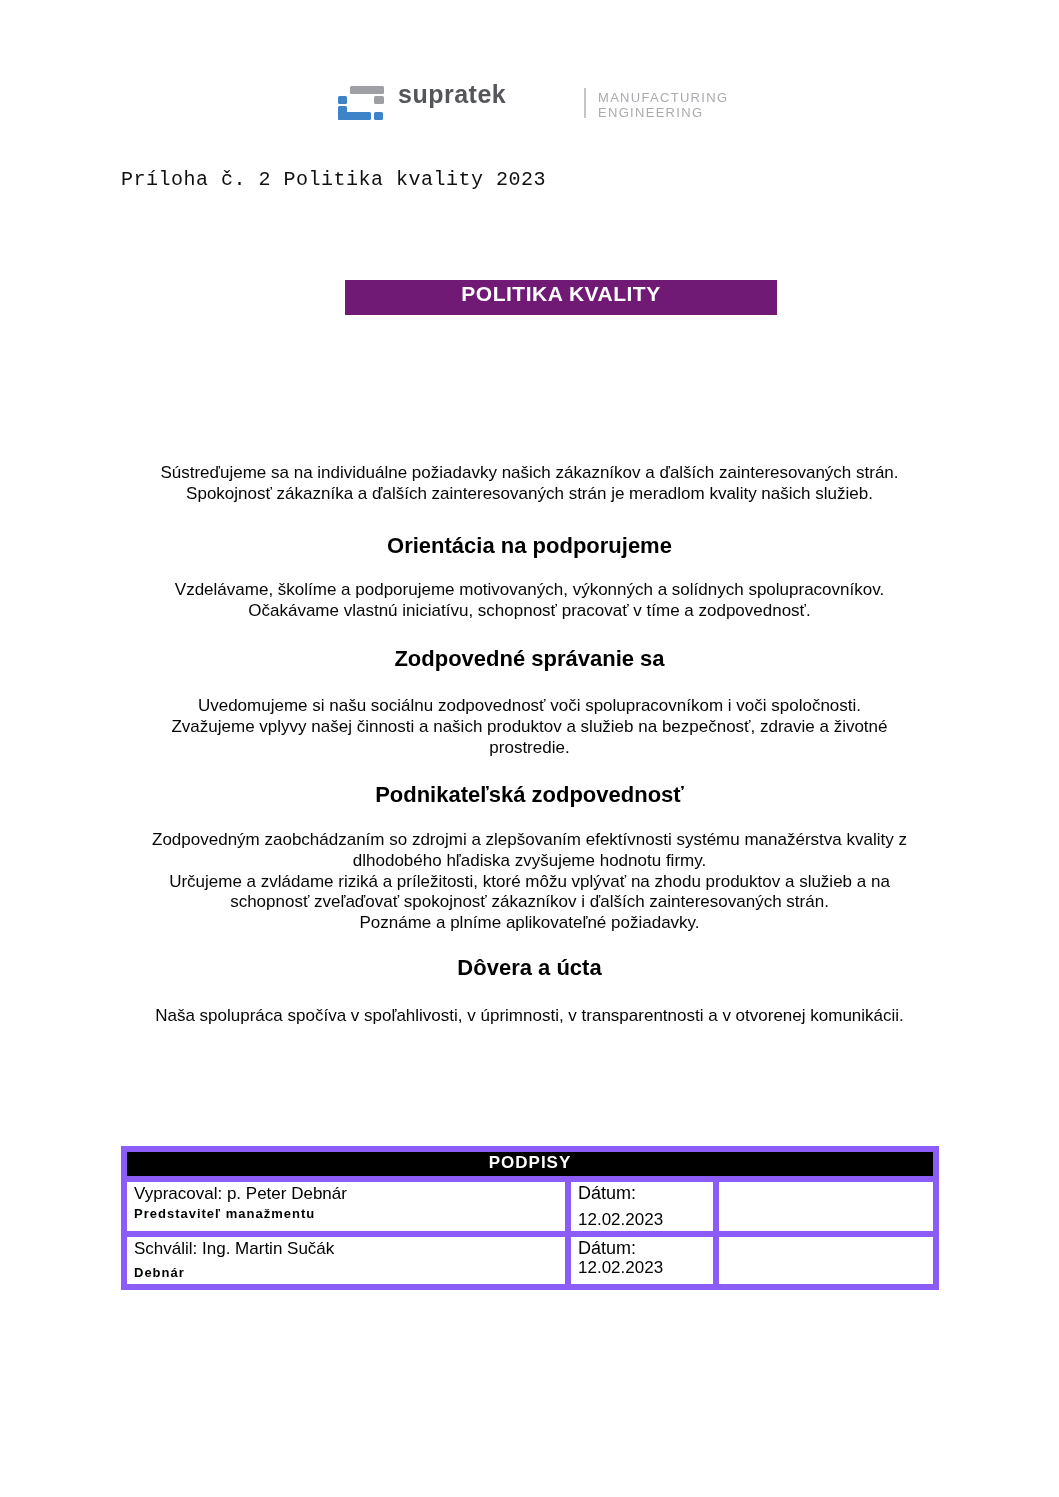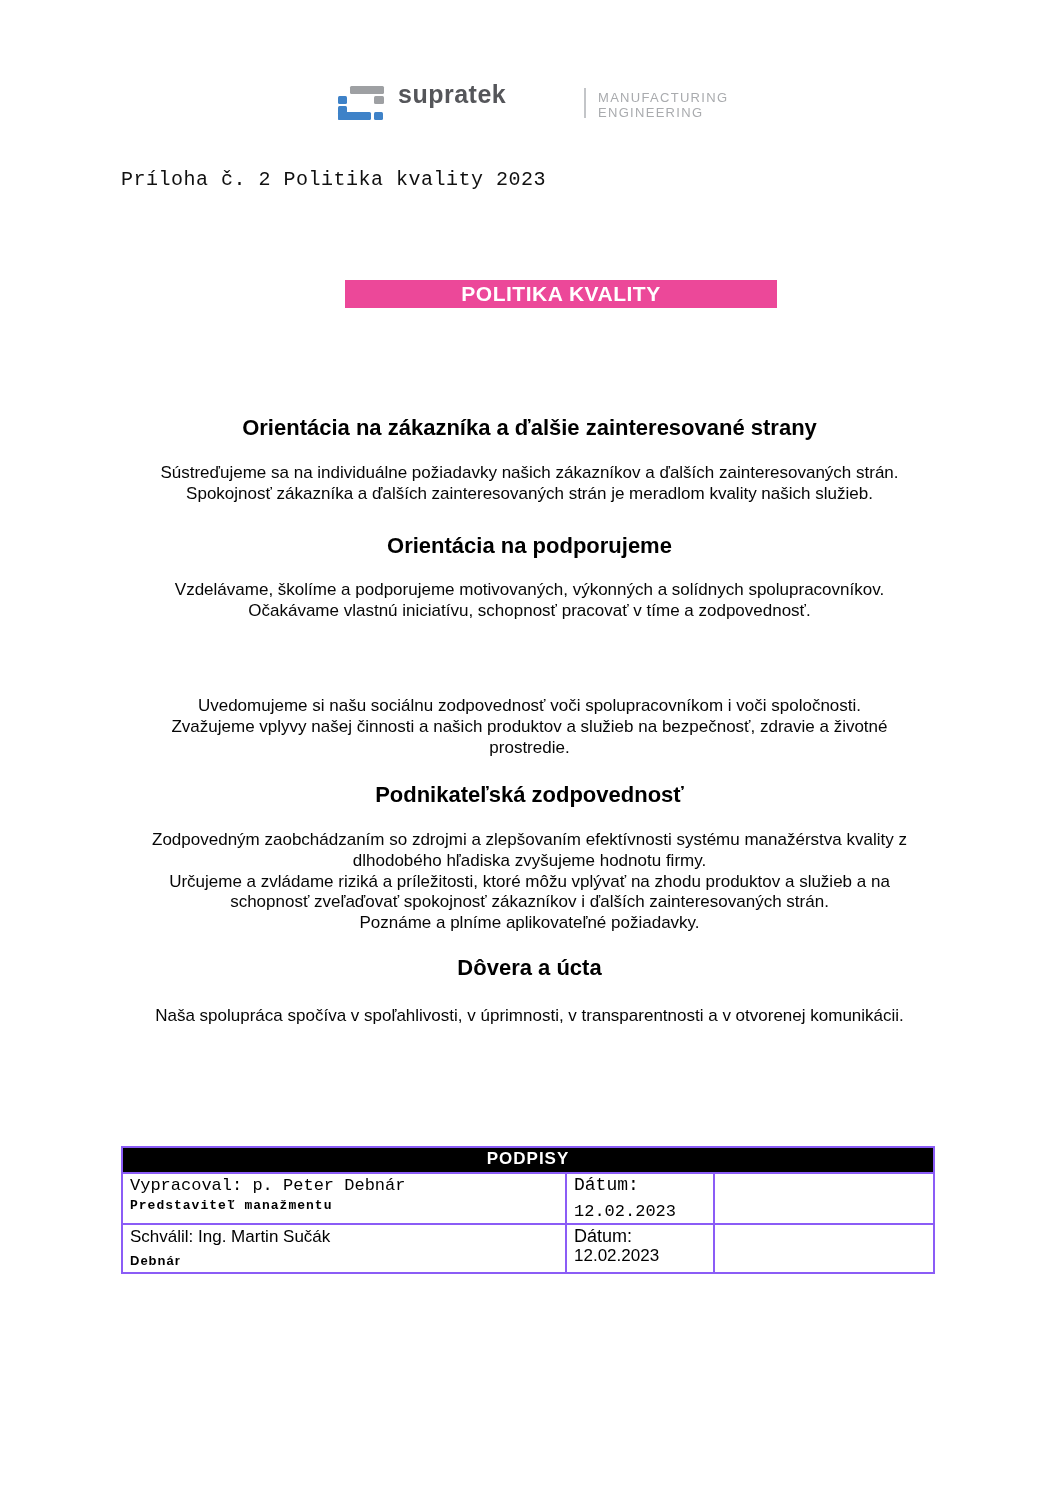--- a/index.html
+++ b/index.html
@@ -29,46 +29,46 @@
   }
 
   
   .docref {
     position:absolute; left:121px; top:168px;
     font-family:"Liberation Mono", monospace; font-size:20px; letter-spacing:0.5px; color:#111;
   }
 
   
   .banner {
-    position:absolute; left:345px; top:280px; width:432px; height:28px;
-    background:#ec4899; color:#fff; font-size:21px; font-weight:bold;
+    position:absolute; left:345px; top:280px; width:432px; height:35px;
+    background:#701a75; color:#fff; font-size:21px; font-weight:bold;
     text-align:center; line-height:28px; letter-spacing:0.5px;
   }
 
   
   .para {
     position:absolute; left:60px; right:60px; text-align:center;
     font-size:17px; line-height:20.8px; white-space:pre-line; color:#060606;
   }
   .head {
     position:absolute; left:60px; right:60px; text-align:center;
     font-size:22px; line-height:25px; font-weight:bold; color:#000;
   }
 
   
   .sig-table {
     position:absolute; left:121px; top:1146px; width:812px;
     border-collapse:collapse; table-layout:fixed;
   }
-  .sig-table td { border:2px solid #8b5cf6; vertical-align:top; padding:2px 7px; }
+  .sig-table td { border:6px solid #8b5cf6; vertical-align:top; padding:2px 7px; }
   .sig-head td {
     background:#000; color:#fff; text-align:center; font-weight:bold;
     font-size:17px; letter-spacing:1px; height:22px; padding:1px;
   }
-  .sig-row1 td { height:36px;font-family:Liberation Mono, monospace; }
+  .sig-row1 td { height:36px; }
   .sig-row2 td { height:42px; }
   .cell-author { font-size:17px; line-height:19px; }
   .cell-role   { font-size:13px; line-height:19px; font-weight:bold; letter-spacing:1px; margin-top:1px; }
   .sig-row2 .cell-role { margin-top:5px; }
   .cell-datelabel { font-size:18px; line-height:19px; }
   .cell-dateval   { font-size:17px; line-height:19px; }
   .sig-row1 .cell-dateval { margin-top:7px; }
 </style>
 </head>
 <body>
@@ -88,28 +88,28 @@
   <div class="logo-tagline">
     <div>MANUFACTURING</div>
     <div>ENGINEERING</div>
   </div>
 
   <div class="docref">Príloha č. 2 Politika kvality 2023</div>
 
   <div class="banner">POLITIKA KVALITY</div>
 
 
-  <div class="head" style="top:415px">Orientácia na zákazníka a ďalšie zainteresované strany</div>
   <div class="para" style="top:463px">Sústreďujeme sa na individuálne požiadavky našich zákazníkov a ďalších zainteresovaných strán.
 Spokojnosť zákazníka a ďalších zainteresovaných strán je meradlom kvality našich služieb.</div>
 
   <div class="head" style="top:533px">Orientácia na podporujeme</div>
   <div class="para" style="top:580px">Vzdelávame, školíme a podporujeme motivovaných, výkonných a solídnych spolupracovníkov.
 Očakávame vlastnú iniciatívu, schopnosť pracovať v tíme a zodpovednosť.</div>
 
+  <div class="head" style="top:646px">Zodpovedné správanie sa</div>
   <div class="para" style="top:696px">Uvedomujeme si našu sociálnu zodpovednosť voči spolupracovníkom i voči spoločnosti.
 Zvažujeme vplyvy našej činnosti a našich produktov a služieb na bezpečnosť, zdravie a životné
 prostredie.</div>
 
   <div class="head" style="top:782px">Podnikateľská zodpovednosť</div>
   <div class="para" style="top:830px">Zodpovedným zaobchádzaním so zdrojmi a zlepšovaním efektívnosti systému manažérstva kvality z
 dlhodobého hľadiska zvyšujeme hodnotu firmy.
 Určujeme a zvládame riziká a príležitosti, ktoré môžu vplývať na zhodu produktov a služieb a na
 schopnosť zveľaďovať spokojnosť zákazníkov i ďalších zainteresovaných strán.
 Poznáme a plníme aplikovateľné požiadavky.</div>

